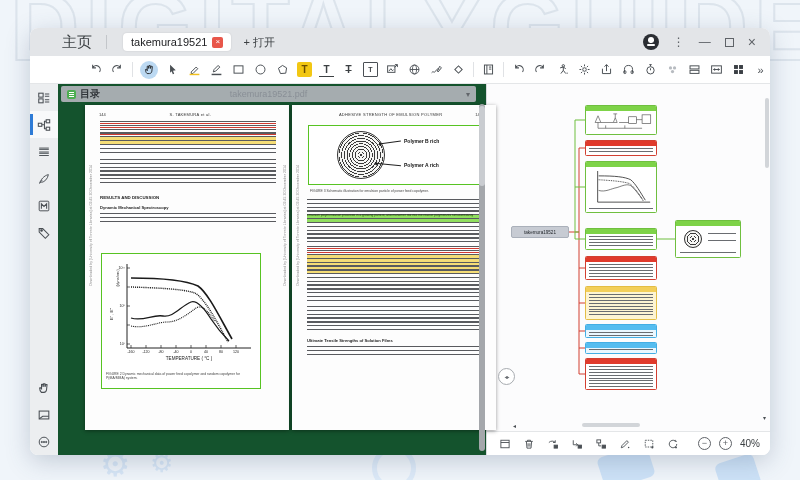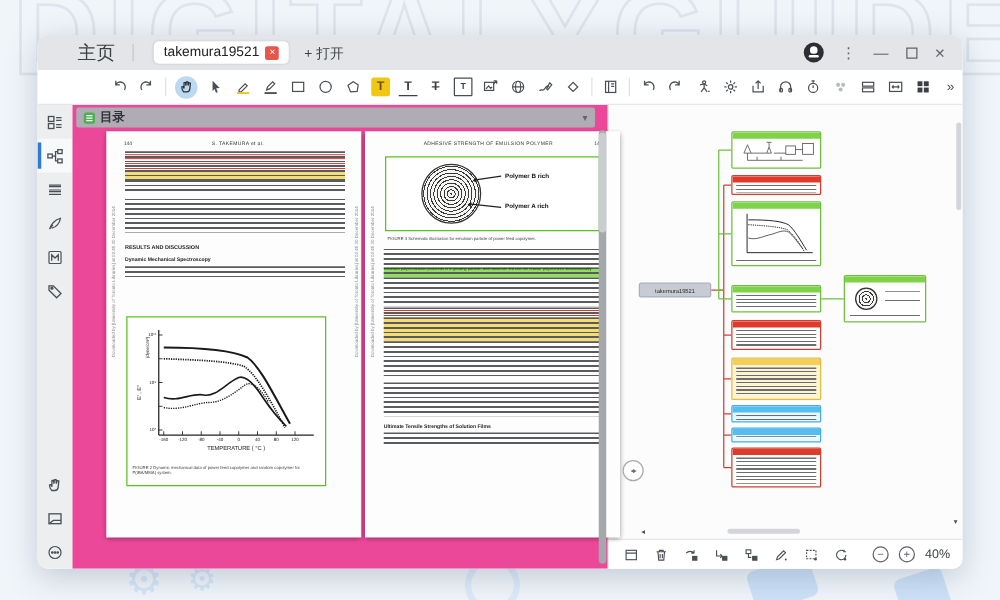--- a/index.html
+++ b/index.html
@@ -57,21 +57,21 @@
 
   
   .sidebar { width:28px; background:#eceef0; display:flex; flex-direction:column; align-items:stretch; flex:0 0 auto; }
   .sb-item { height:27px; display:flex; align-items:center; justify-content:center; color:#4a4f54; position:relative; }
   .sb-item svg { width:14px; height:14px; }
   .sb-active { background:#f8f9fa; }
   .sb-active::before { content:""; position:absolute; left:0; top:3px; bottom:3px; width:2.5px; background:#2e7bd6; }
   .sb-spacer { flex:1; }
 
   
-  .pdfarea { width:428px; background:#ec4899; position:relative; flex:0 0 auto; }
+  .pdfarea { width:428px; background:#14532d; position:relative; flex:0 0 auto; }
   .pdf-overlay { position:absolute; left:3px; right:10px; top:2px; height:16px; background:rgba(172,176,181,.96);
     border-radius:2px; display:flex; align-items:center; padding:0 6px; z-index:5; }
   .toc-ic { width:9px; height:9px; background:#4caf50; border-radius:2px; margin-right:4px; position:relative; }
   .toc-ic::after { content:""; position:absolute; left:2px; top:2px; width:5px; height:1px; background:#fff;
     box-shadow:0 2px 0 #fff, 0 4px 0 #fff; }
   .toc-label { font-size:10px; font-weight:bold; color:#2f3338; }
   .pdf-fname { position:absolute; left:0; right:0; text-align:center; font-size:9px; color:#898f96; pointer-events:none; }
   .ov-chev { margin-left:auto; font-size:8px; color:#62666b; }
   .pdf-scroll { position:absolute; right:1px; top:20px; bottom:4px; width:6px; background:#a4a7ab; border-radius:3px; }
   .pdf-thumb { position:absolute; right:1px; top:22px; width:6px; height:80px; background:#c9ccd0; border-radius:3px; }
@@ -377,20 +377,21 @@
             <circle cx="8" cy="8" r=".7" fill="currentColor"></circle>
             <circle cx="10.5" cy="8" r=".7" fill="currentColor"></circle>
           </svg>
         </div>
     </div>
 
     <div class="pdfarea">
       <div class="pdf-overlay">
         <span class="toc-ic"></span>
         <span class="toc-label">目录</span>
+        <span class="pdf-fname">takemura19521.pdf</span>
         <span class="ov-chev">▾</span>
       </div>
 
       <div class="page" id="pageL">
         <div class="p-head">
           <span>144</span>
           <span class="ctr">S. TAKEMURA et al.</span>
         </div>
         <div class="sidenote" style="left:4px;">Downloaded by [University of Toronto Libraries] at 02:45 30 December 2014</div>
         <div class="sidenote" style="right:2px; left:auto;">Downloaded by [University of Toronto Libraries] at 02:45 30 December 2014</div>

